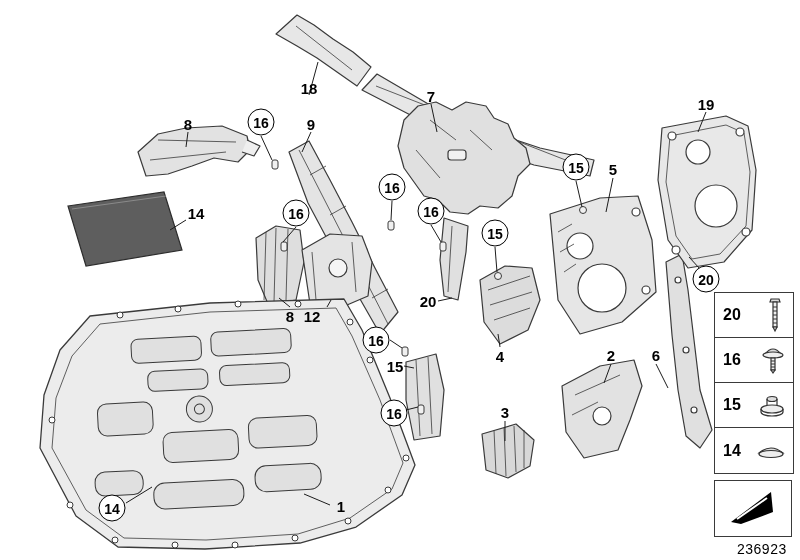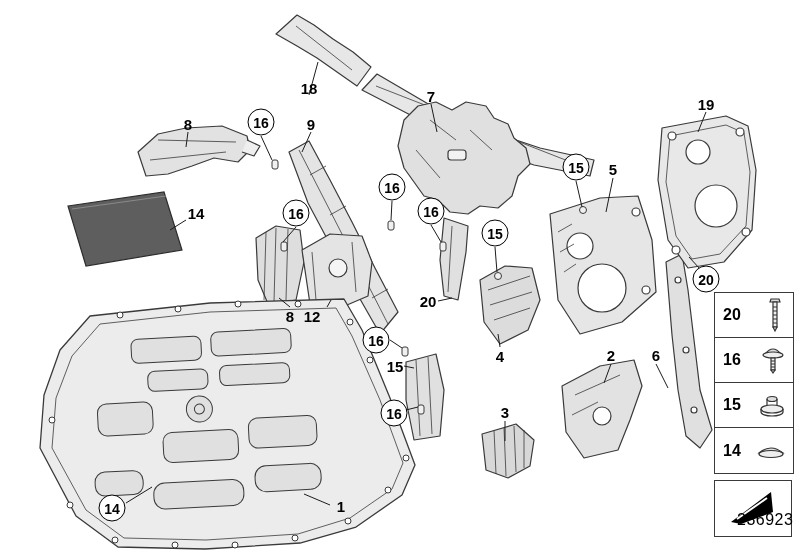--- a/index.html
+++ b/index.html
@@ -12,21 +12,21 @@
            border:1.7px solid #000;border-radius:50%;display:flex;align-items:center;
            justify-content:center;font-weight:bold;font-size:14px;background:#fff;cursor:pointer;box-sizing:border-box;}
   .legend{position:absolute;left:714px;top:292px;width:78px;border:1px solid #3a3a3a;background:#fff;}
   .legend-row{height:45px;border-bottom:1px solid #3a3a3a;display:flex;align-items:center;
            justify-content:space-between;padding:0 8px;box-sizing:border-box;cursor:pointer;}
   .legend-row:last-child{border-bottom:none;}
   .legend-num{font-weight:bold;font-size:16px;}
   .legend-icon{display:flex;align-items:center;justify-content:center;}
   .arrowbox{position:absolute;left:714px;top:480px;width:78px;height:57px;border:1px solid #3a3a3a;
            display:flex;align-items:center;justify-content:center;background:#fff;box-sizing:border-box;}
-  .docnum{position:absolute;left:737px;top:511px;font-size:16px;letter-spacing:0.5px;}
+  .docnum{position:absolute;left:737px;top:541px;font-size:14px;letter-spacing:0.5px;}
 </style>
 </head>
 <body>
 
 <div class="stage">
 
   <svg class="artwork" width="800" height="560" viewBox="0 0 800 560">
 
     <g fill="#e7e7e7" stroke="#3a3a3a" stroke-width="1.2" stroke-linejoin="round">
       <path d="M276 34 L297 15 L314 25 L333 39 L353 52 L371 67 L357 86 L337 72 L317 58 L297 46 Z"></path>

